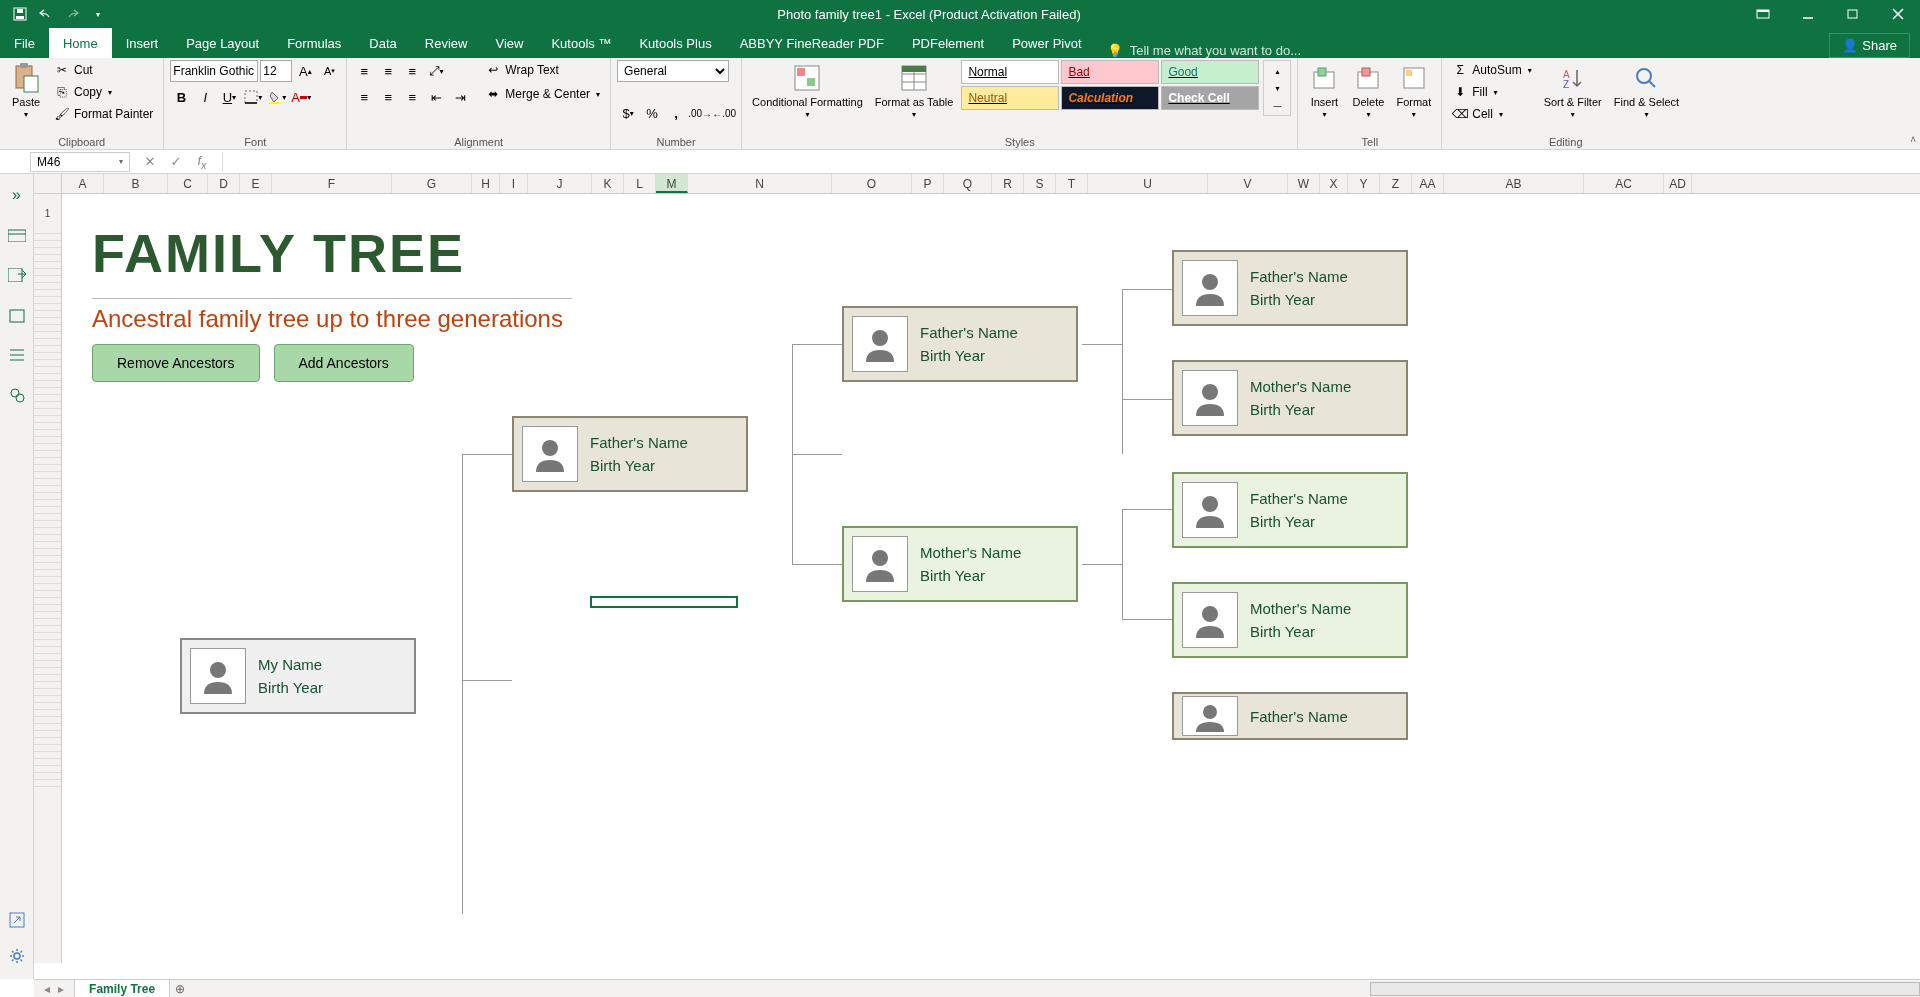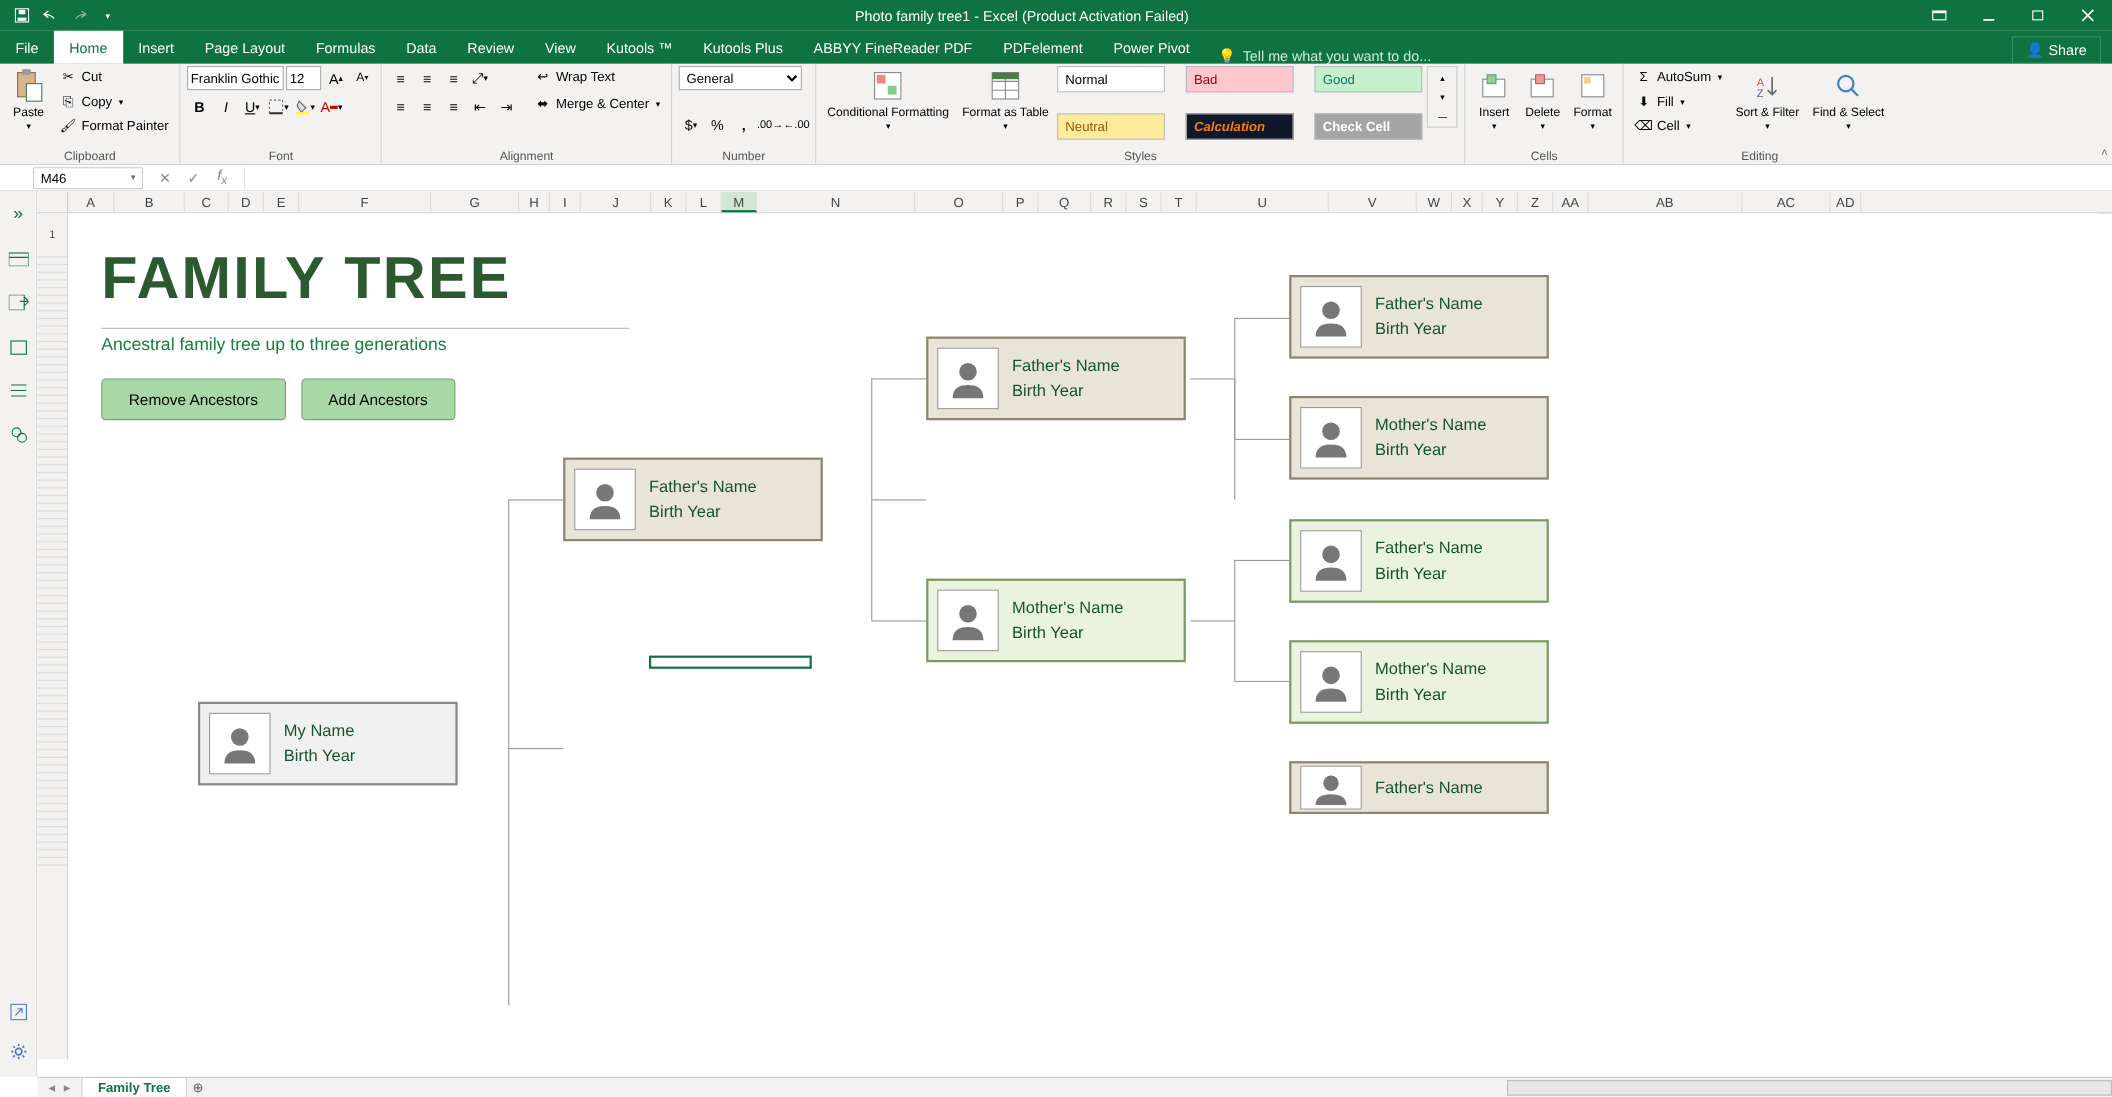--- a/index.html
+++ b/index.html
@@ -26,21 +26,21 @@
 .ribbon-group-content { flex: 1; display: flex; align-items: flex-start; gap: 4px; }
 .ribbon-group-label { text-align: center; font-size: 11px; color: #555; padding: 2px 0; }
 .rb-big { display: flex; flex-direction: column; align-items: center; gap: 2px; font-size: 11px; padding: 2px 4px; cursor: pointer; }
 .rb-icon-big { width: 32px; height: 32px; display: flex; align-items: center; justify-content: center; }
 .rb-vert { display: flex; flex-direction: column; gap: 2px; }
 .rb-small { display: flex; align-items: center; gap: 4px; font-size: 12px; padding: 2px 4px; cursor: pointer; }
 .rb-icon-sm { width: 16px; height: 16px; display: flex; align-items: center; justify-content: center; }
 .font-row { display: flex; align-items: center; gap: 2px; }
 .font-combo { border: 1px solid #ababab; background: #fff; height: 22px; font-size: 12px; padding: 0 2px; }
 .btn-ic { width: 22px; height: 22px; display: flex; align-items: center; justify-content: center; cursor: pointer; border: 1px solid transparent; font-size: 13px; }
-.style-grid { display: grid; grid-template-columns: repeat(3, 98px); grid-template-rows: 24px 24px; gap: 19px; }
+.style-grid { display: grid; grid-template-columns: repeat(3, 98px); grid-template-rows: 24px 24px; gap: 2px; text-decoration: underline; }
 .style-cell { border: 1px solid #bbb; font-size: 12px; display: flex; align-items: center; padding: 0 6px; }
 .style-normal { background: #fff; }
 .style-bad { background: #ffc7ce; color: #9c0006; }
 .style-good { background: #c6efce; color: #0f766e; }
 .style-neutral { background: #ffeb9c; color: #9c5700; }
 .style-calc { background: #0f172a; color: #fa7d00; font-weight: bold; font-style: italic; }
 .style-check { background: #a5a5a5; color: #fff; font-weight: bold; }
 .collapse-btn { position: absolute; right: 4px; bottom: 4px; font-size: 10px; color: #666; cursor: pointer; }
 
 
@@ -61,21 +61,21 @@
 .ch-corner { width: 28px; border-right: 1px solid #ccc; }
 .ch { border-right: 1px solid #ddd; text-align: center; font-size: 12px; color: #444; line-height: 20px; }
 .ch.sel { background: #d3e5d3; border-bottom: 2px solid #0e7340; }
 .row-headers { position: absolute; left: 0; top: 20px; width: 28px; bottom: 16px; background: #f3f2f1; border-right: 1px solid #ccc; }
 .rh { height: 16px; border-bottom: 1px solid #ddd; text-align: center; font-size: 10px; color: #444; line-height: 16px; }
 .rh.big { height: 40px; line-height: 40px; }
 .sheet-canvas { position: absolute; left: 28px; top: 20px; right: 12px; bottom: 16px; background: #fff; }
 
 
 .doc-title { position: absolute; left: 30px; top: 28px; font-family: "Franklin Gothic Heavy", "Arial Black", sans-serif; font-size: 54px; font-weight: 900; color: #2d5930; letter-spacing: 2px; }
-.doc-sub { position: absolute; left: 30px; top: 104px; font-size: 16px; color: #15803d; border-top: 1px solid #bbb; padding-top: 6px; width: 480px; }
+.doc-sub { position: absolute; left: 30px; top: 104px; font-size: 24px; color: #c2410c; border-top: 1px solid #bbb; padding-top: 6px; width: 480px; }
 .doc-btns { position: absolute; left: 30px; top: 150px; display: flex; gap: 14px; }
 .doc-btn { background: #a8d8a8; border: 1px solid #6ba86b; padding: 10px 24px; font-size: 14px; border-radius: 4px; cursor: pointer; }
 
 .person-card { position: absolute; border: 2px solid; display: flex; align-items: center; padding: 8px; gap: 12px; }
 .pc-photo { width: 56px; height: 56px; border: 1px solid #999; background: #fff; display: flex; align-items: center; justify-content: center; }
 .pc-text { display: flex; flex-direction: column; gap: 6px; font-size: 15px; color: #14532d; }
 .pc-gray { background: #f0f0f0; border-color: #888; }
 .pc-tan { background: #e8e4d8; border-color: #8a8570; }
 .pc-green { background: #eaf2e0; border-color: #7a9960; }
 
@@ -363,21 +363,21 @@
           <div class="rb-icon-big">
             <svg width="24" height="24">
               <rect x="2" y="2" width="20" height="20" fill="#fff" stroke="#888"></rect>
               <rect x="4" y="4" width="6" height="6" fill="#fc8"></rect>
             </svg>
           </div>
           <span>Format</span>
           <span style="font-size:8px">▾</span>
         </div>
     </div>
-    <div class="ribbon-group-label">Cells</div>
+    <div class="ribbon-group-label">Tell</div>
   </div>
 
   <div class="ribbon-group" style="border-right:none;">
     <div class="ribbon-group-content">
       <div class="rb-vert">
         <div class="rb-small">
             <span class="rb-icon-sm">Σ</span>
             <span>AutoSum</span>
             <span style="font-size:8px;margin-left:2px">▾</span>
           </div>

